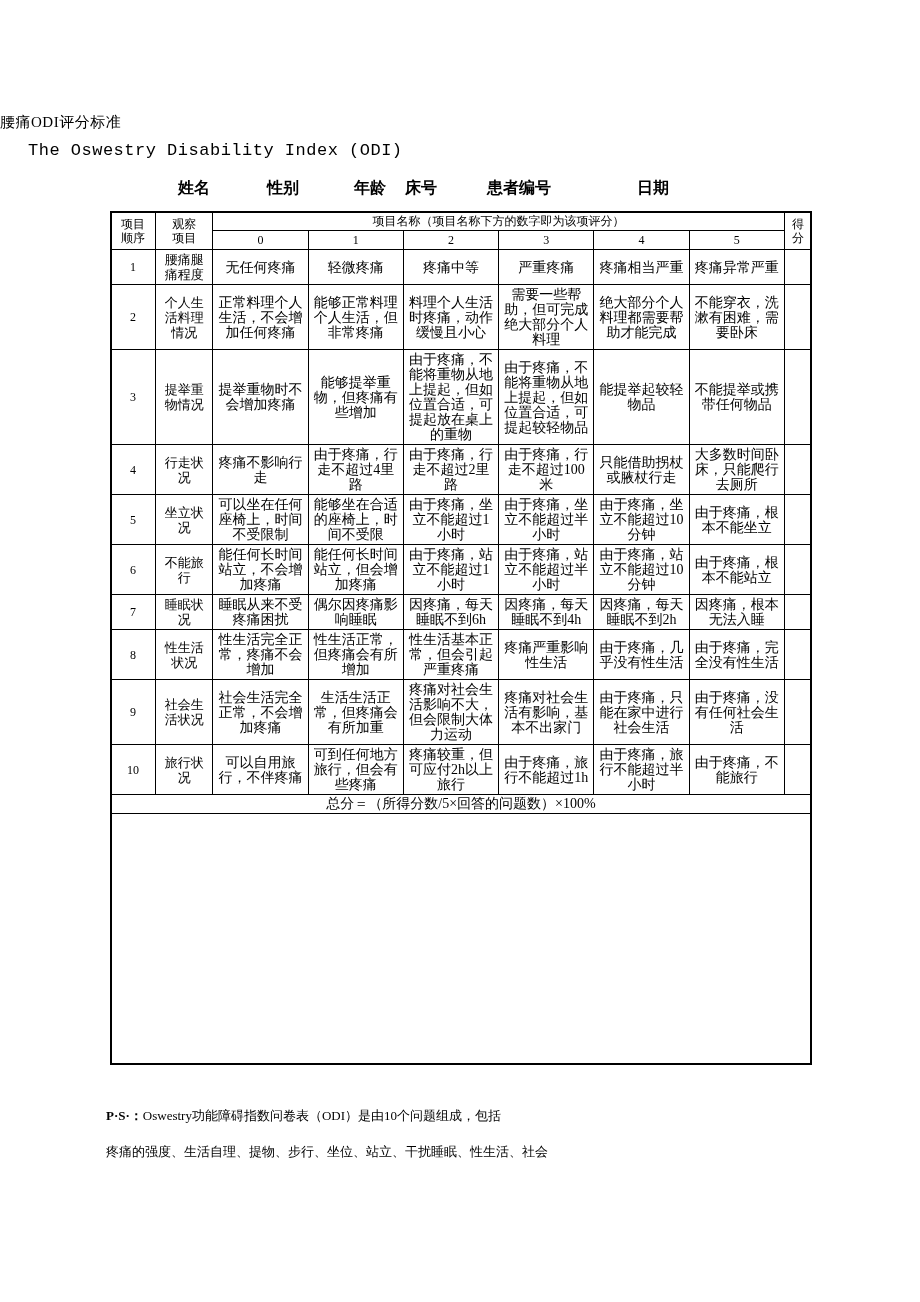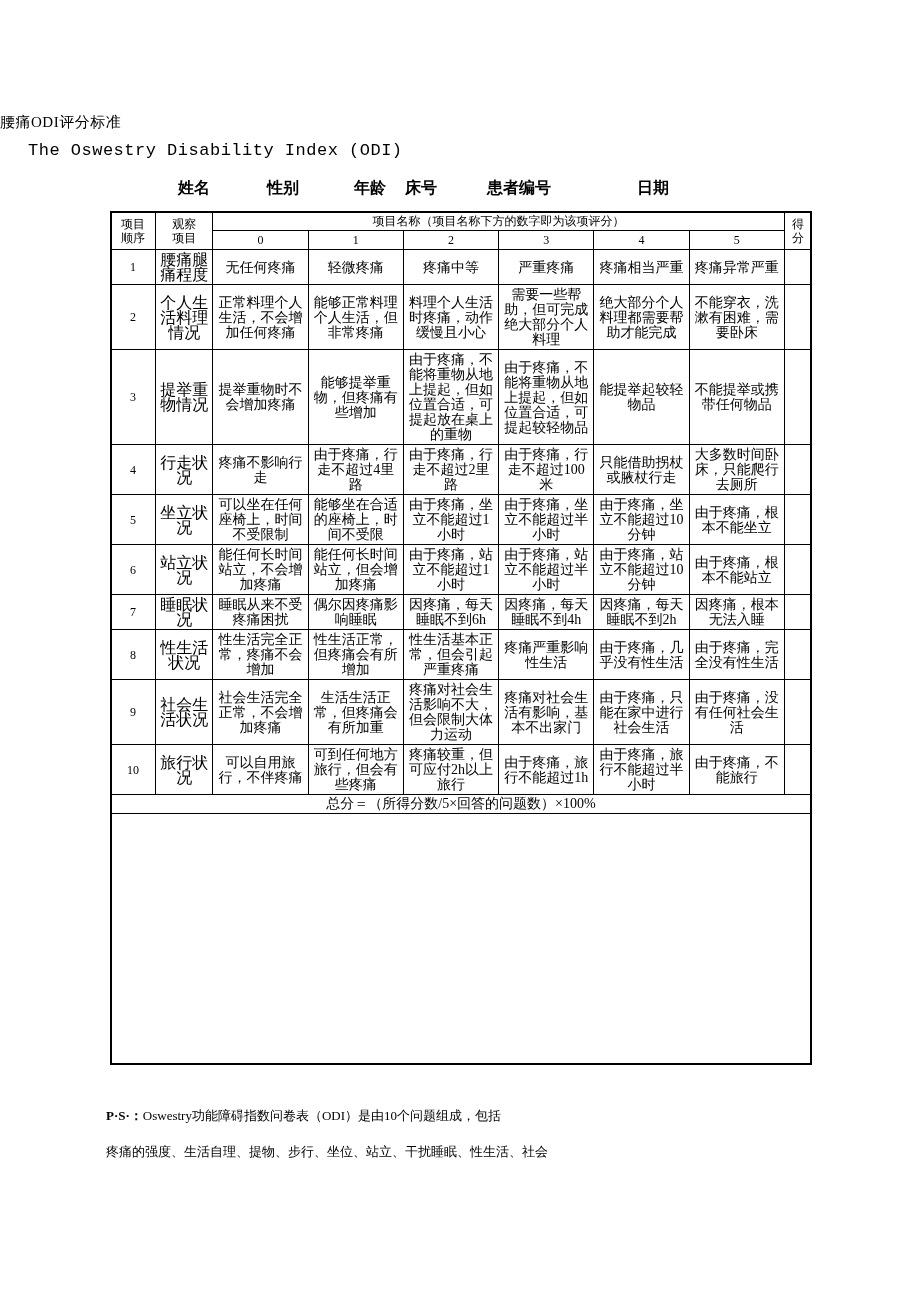--- a/index.html
+++ b/index.html
@@ -102,21 +102,21 @@
   }
 
   col.c-seq   { width: 45px; }
   col.c-item  { width: 57px; }
   col.c-opt   { width: 95px; }
   col.c-score { width: 27px; }
 
   .hdr-title { font-size: 12px; }
   .hdr-num   { font-size: 12px; font-family: "Liberation Serif", serif; }
   .seq-cell  { font-size: 12px; }
-  .item-cell { font-size: 16px; line-height: 15px; }
+  .item-cell { font-size: 13px; line-height: 15px; }
   .opt-cell  { font-size: 14px; line-height: 15px; }
   .score-cell { }
   .total-cell {
     font-size: 14px;
     padding: 6px 3px;
     font-family: Liberation Serif, serif;
   }
 
   
   .footer-note {
@@ -248,21 +248,21 @@
         <td class="opt-cell">能够坐在合适的座椅上，时间不受限</td>
         <td class="opt-cell">由于疼痛，坐立不能超过1小时</td>
         <td class="opt-cell">由于疼痛，坐立不能超过半小时</td>
         <td class="opt-cell">由于疼痛，坐立不能超过10分钟</td>
         <td class="opt-cell">由于疼痛，根本不能坐立</td>
         <td class="score-cell"></td>
       </tr>
 
       <tr>
         <td class="seq-cell">6</td>
-        <td class="item-cell">站立状况</td>
+        <td class="item-cell">不能旅行</td>
         <td class="opt-cell">能任何长时间站立，不会增加疼痛</td>
         <td class="opt-cell">能任何长时间站立，但会增加疼痛</td>
         <td class="opt-cell">由于疼痛，站立不能超过1小时</td>
         <td class="opt-cell">由于疼痛，站立不能超过半小时</td>
         <td class="opt-cell">由于疼痛，站立不能超过10分钟</td>
         <td class="opt-cell">由于疼痛，根本不能站立</td>
         <td class="score-cell"></td>
       </tr>
 
       <tr>

